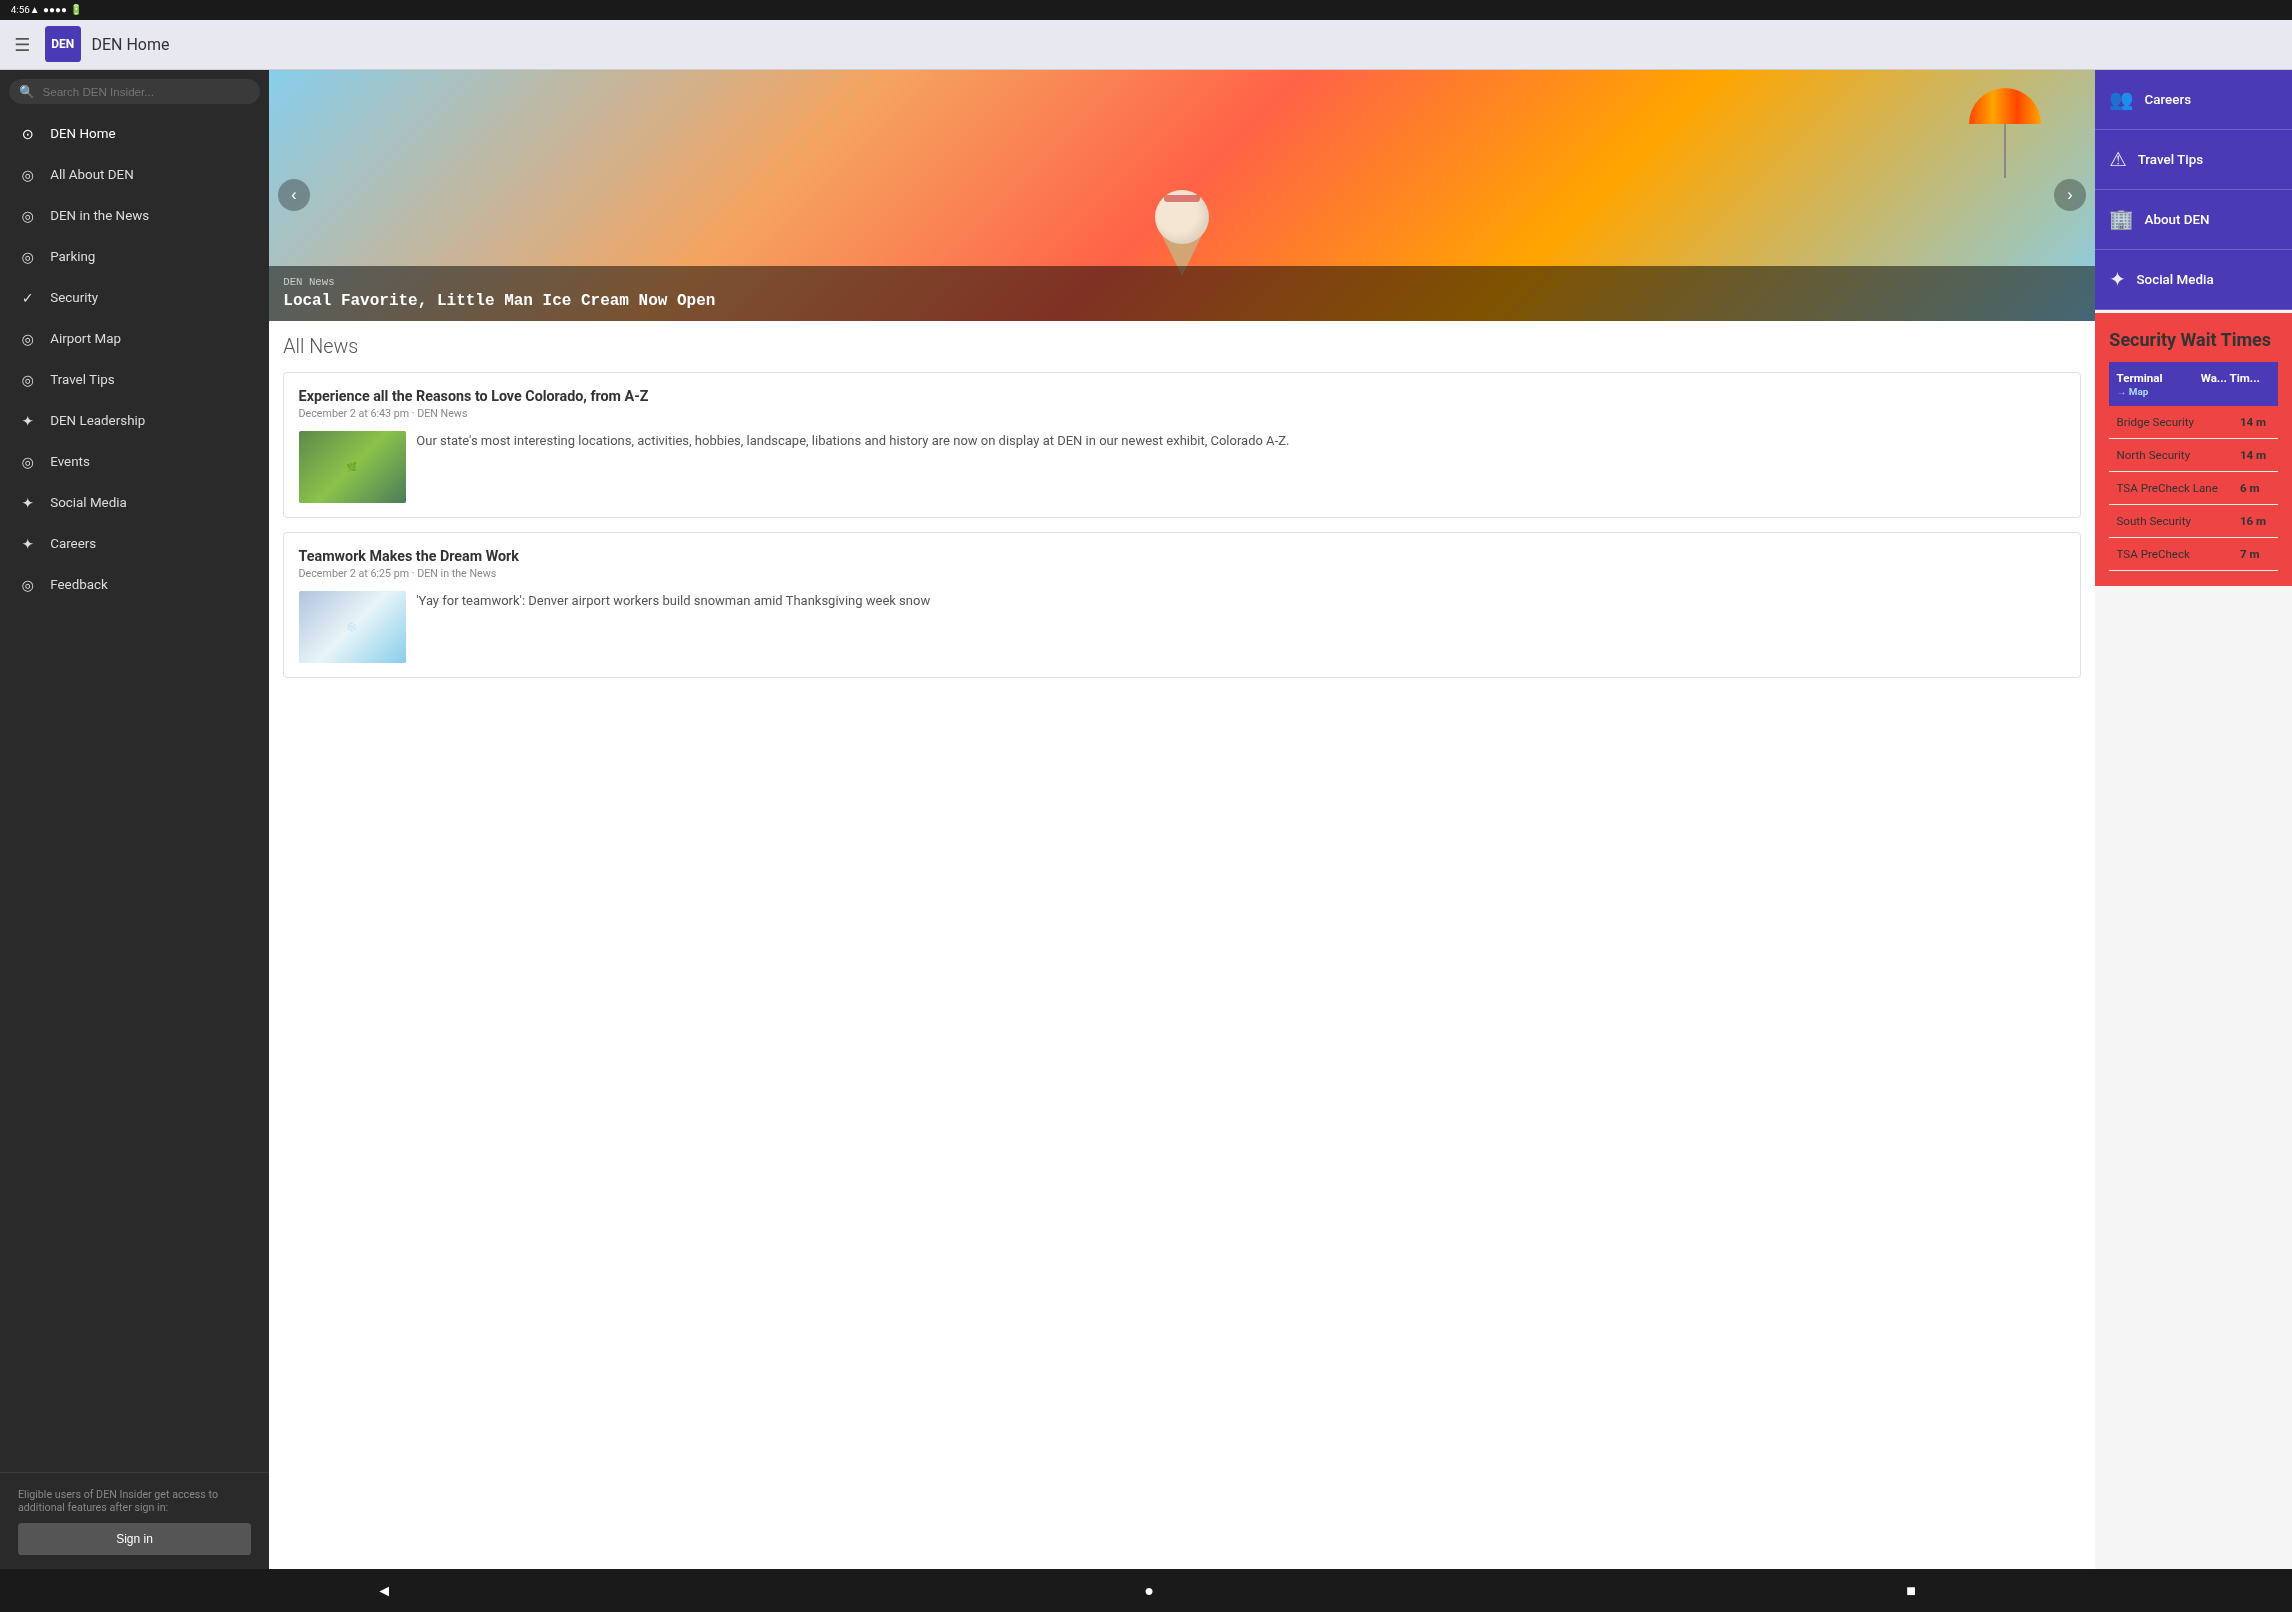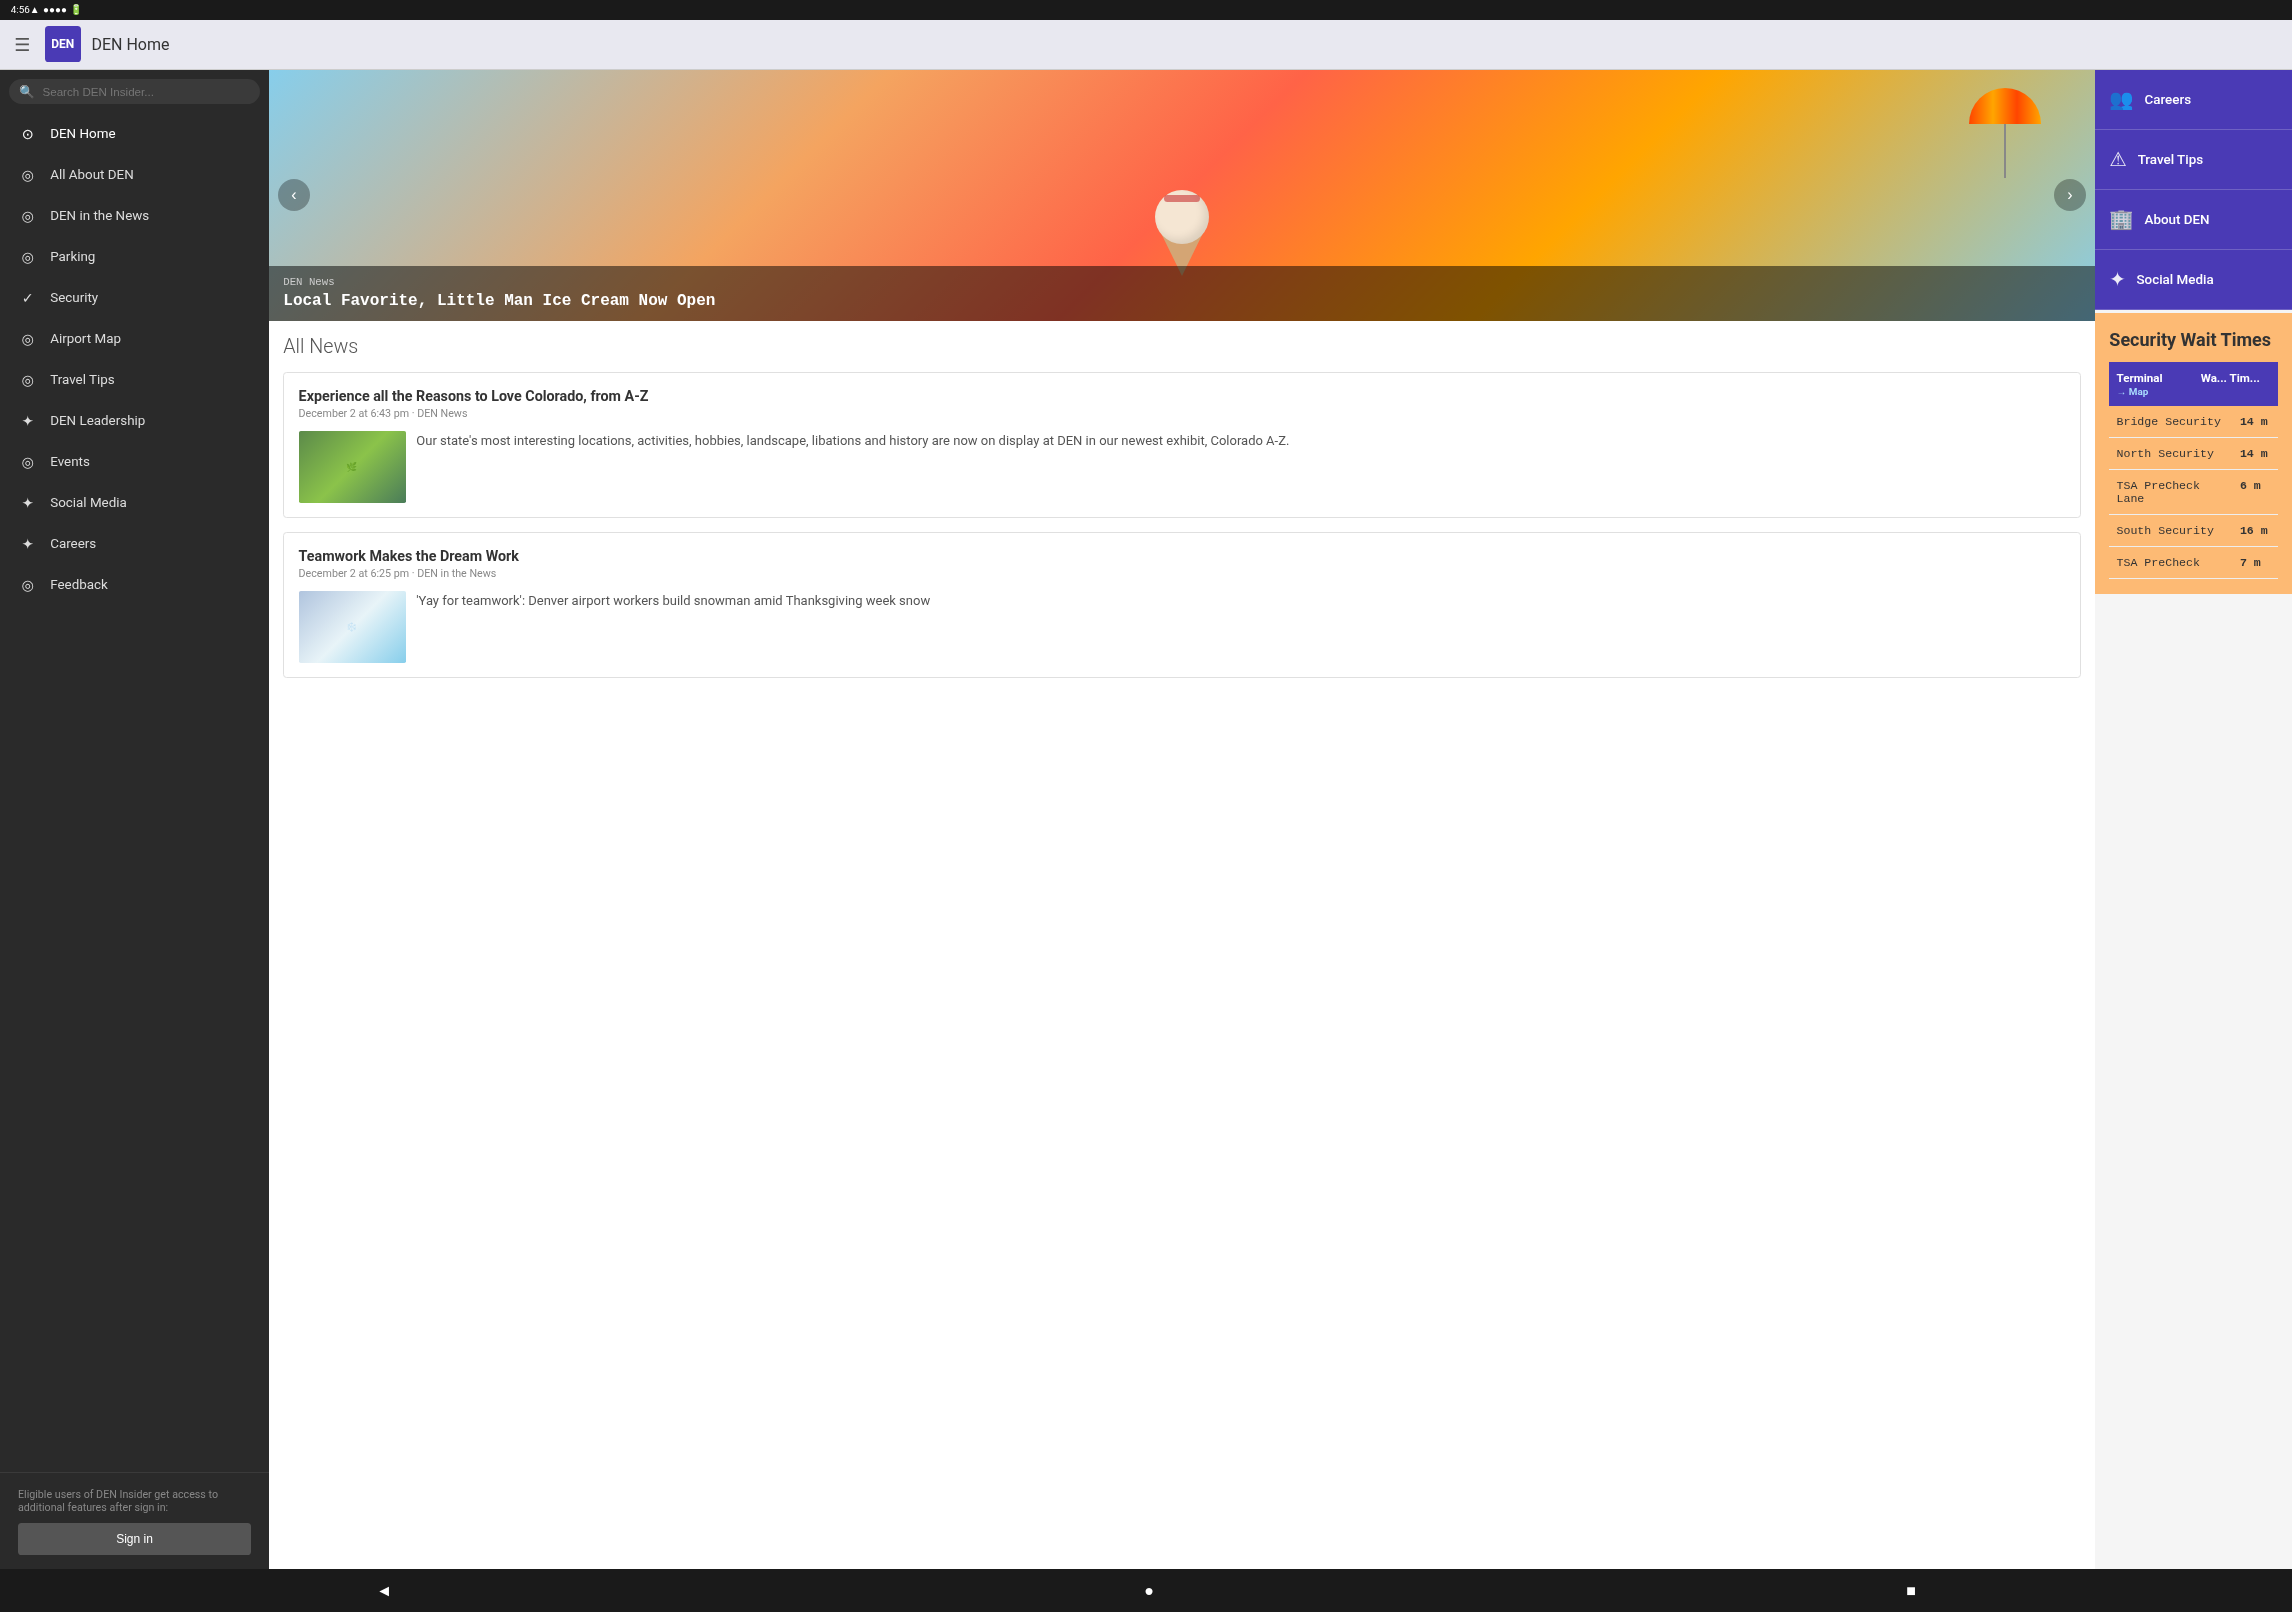--- a/index.html
+++ b/index.html
@@ -220,21 +220,21 @@
       display: flex;
       align-items: center;
       gap: 10.7px;
       cursor: pointer;
       border-bottom: 0.9px solid rgba(255,255,255,0.2);
       font-size: 13.4px;
       font-weight: 500;
     }
     .quick-link-icon { font-size: 19.7px; opacity: 0.9; }
 
-    .security-section { padding: 14.3px; background: #fdba74; margin-top: 3.6px; }
+    .security-section { padding: 14.3px; background: #ef4444; margin-top: 3.6px; }
     .security-title { font-size: 18px; color: #333; font-weight: bold; margin-bottom: 10.7px; line-height: 1.3; }
 
     .terminal-header {
       background: #4a3ab5;
       color: white;
       display: flex;
       font-size: 11.6px;
       font-weight: bold;
     }
     .terminal-col {
@@ -245,21 +245,20 @@
       display: block;
       color: #aaddff;
       font-size: 9.9px;
       margin-top: 1.8px;
     }
 
     .security-row {
       display: flex;
       border-bottom: 0.9px solid #eee;
       font-size: 11.6px;
-      font-family: Liberation Mono, monospace;
     }
     .security-row .name { flex: 1; padding: 9px 7.2px; color: #333; }
     .security-row .wait { padding: 9px 7.2px; color: #333; font-weight: bold; min-width: 45px; }
 
     
     .bottom-nav {
       background: #1a1a1a;
       display: flex;
       justify-content: space-around;
       align-items: center;

